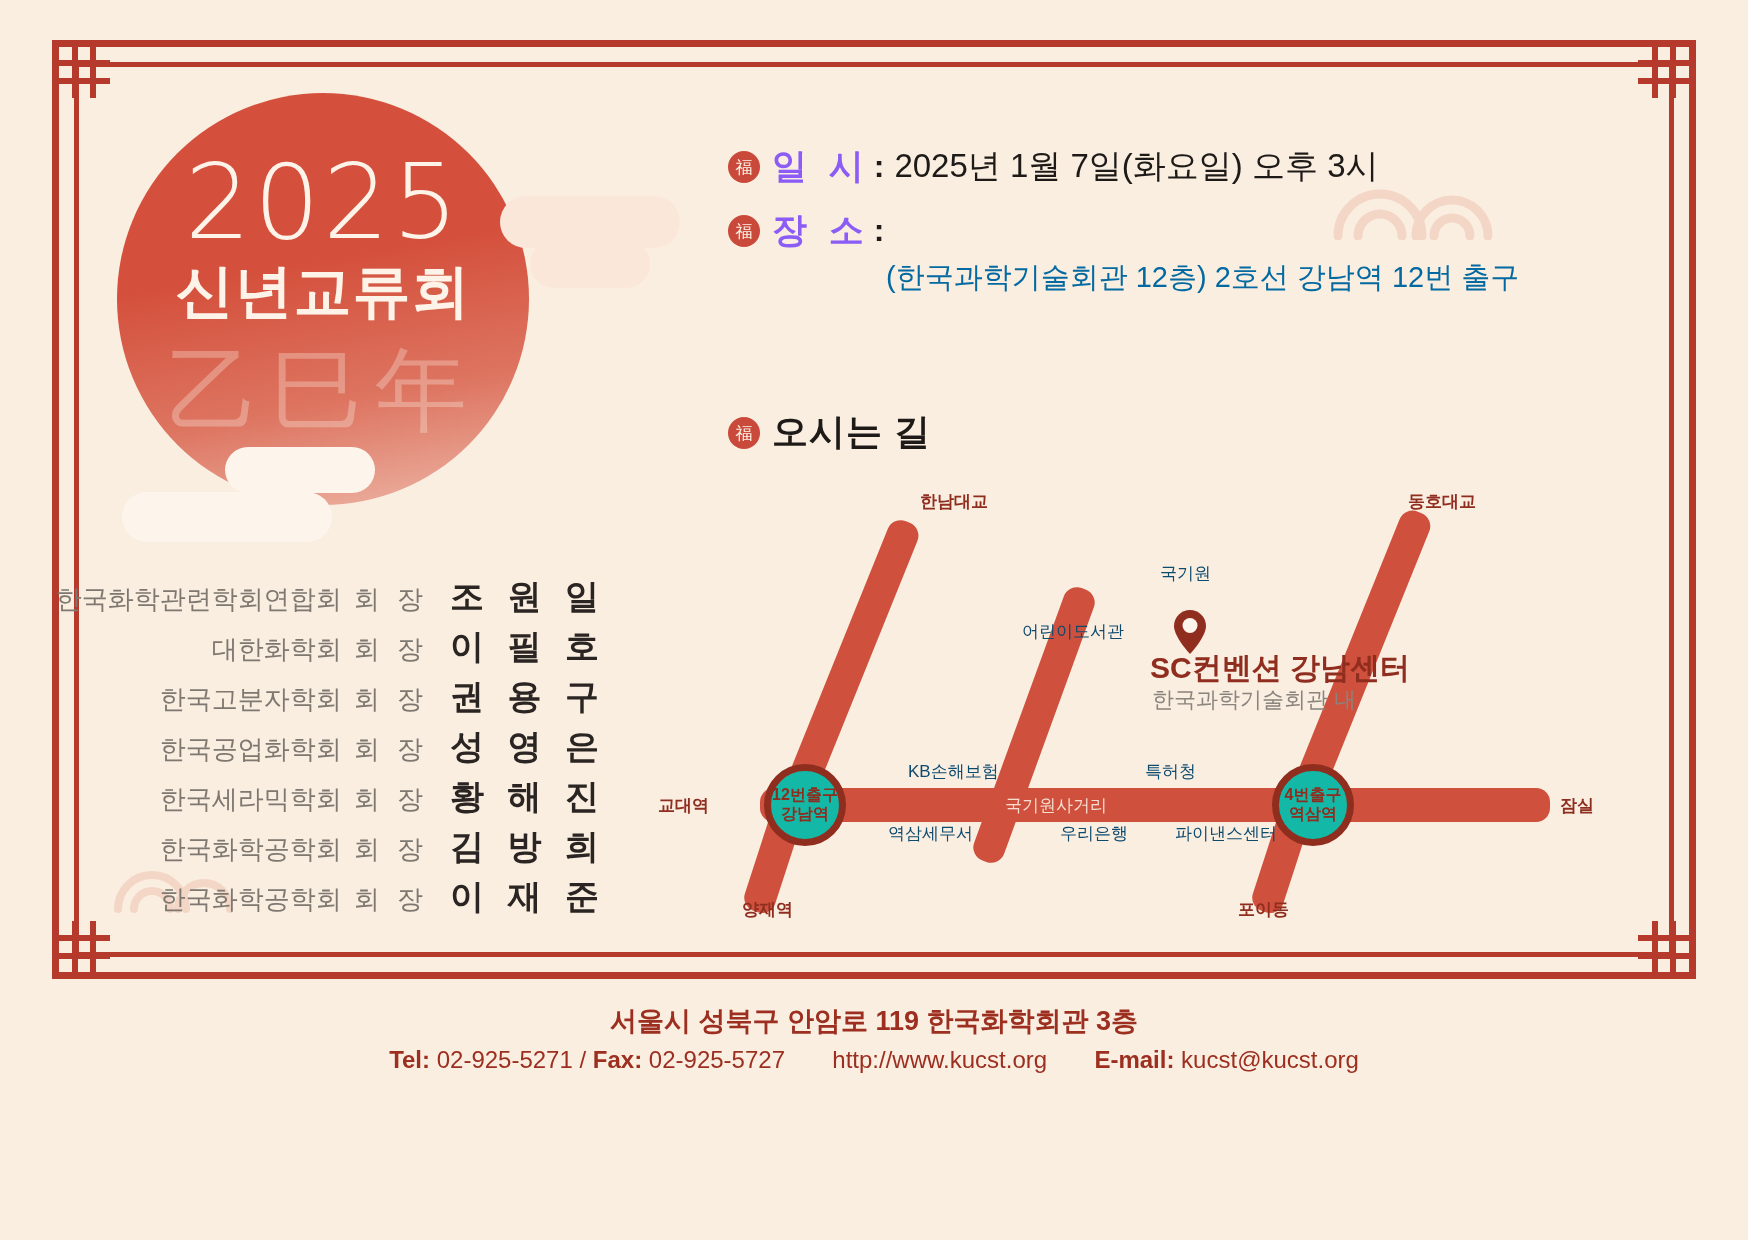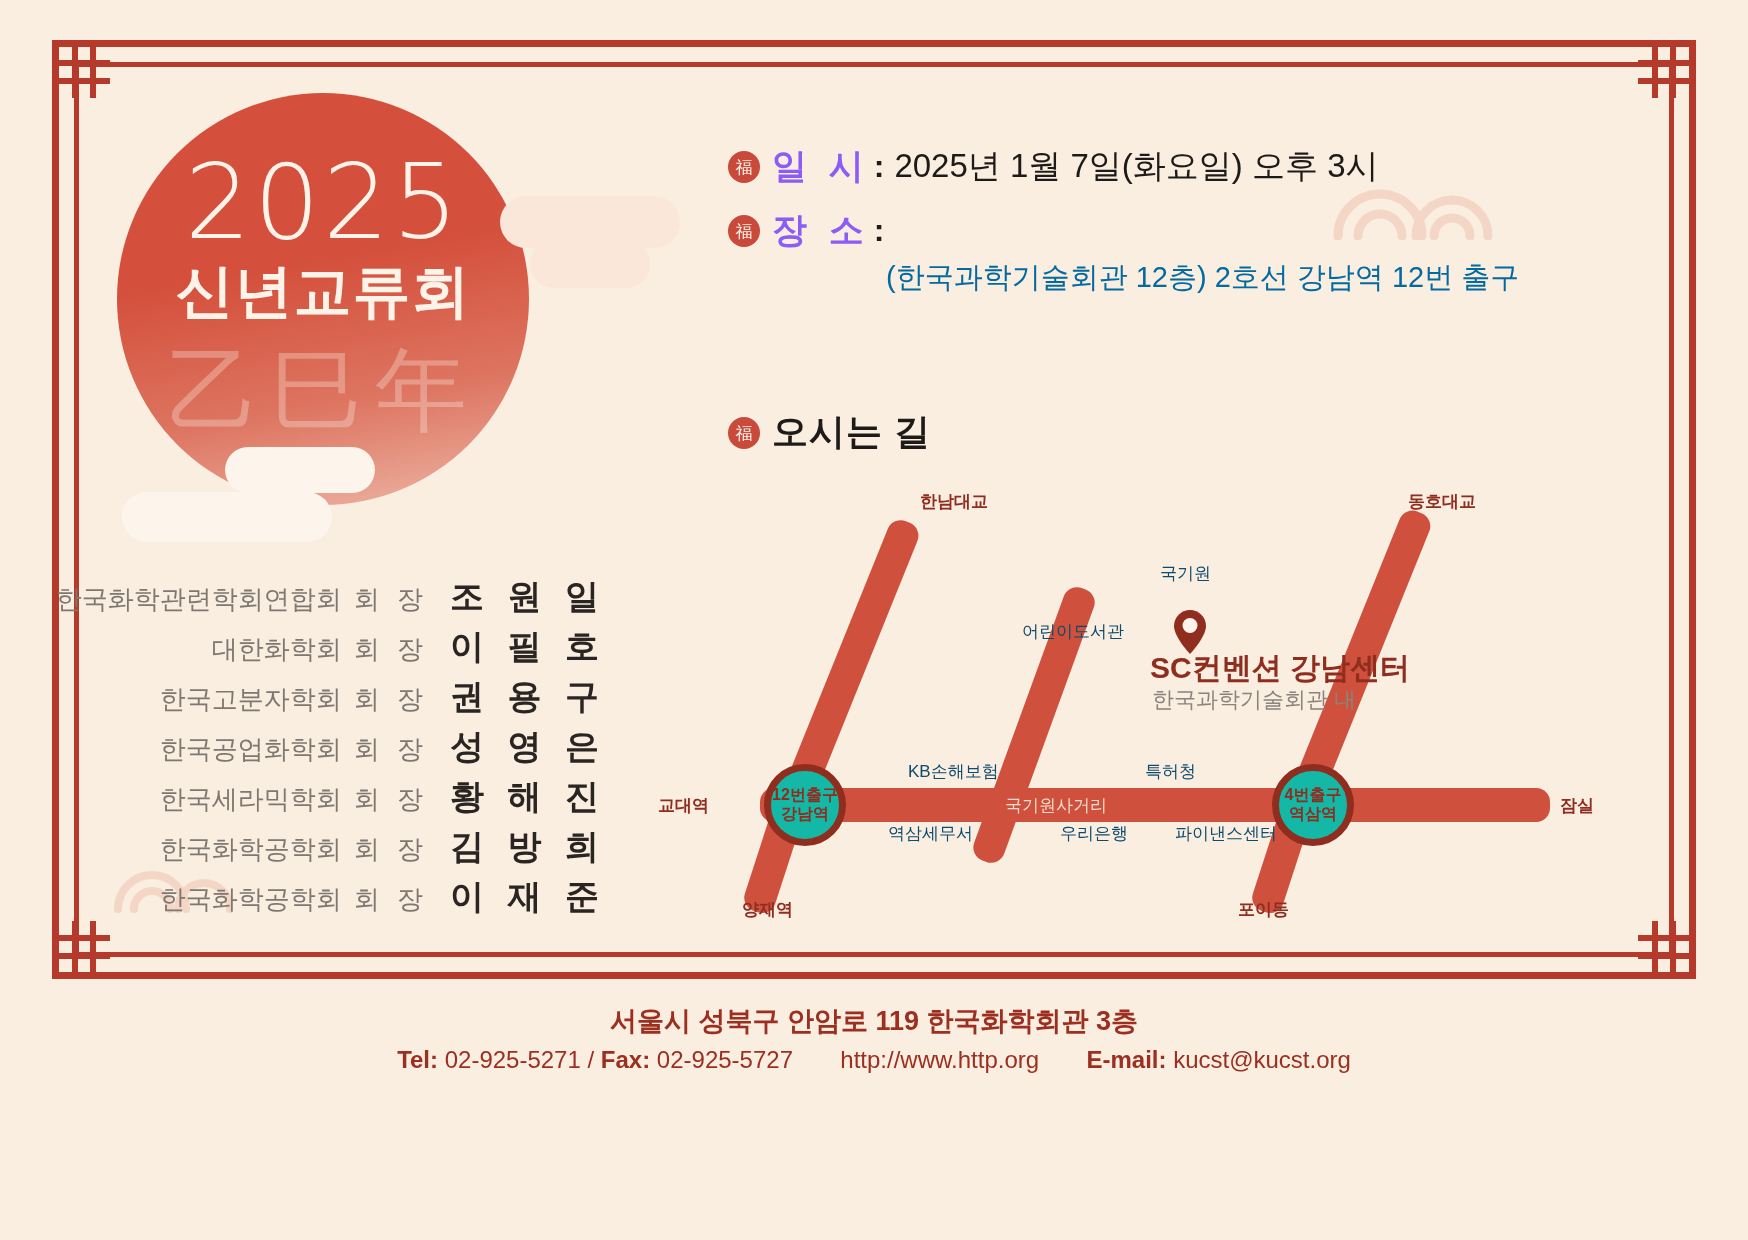--- a/index.html
+++ b/index.html
@@ -479,19 +479,19 @@
   <div id="venue-sub">한국과학기술회관 내</div>
 
   <div id="footer-address">서울시 성북구 안암로 119 한국화학회관 3층</div>
   <div id="footer-contact">
     <span class="b">Tel:</span>
     <span>02-925-5271</span>
     <span>/</span>
     <span class="b">Fax:</span>
     <span>02-925-5727</span>
     <span class="gap"></span>
-    <span>http://www.http.org</span>
+    <span>http://www.kucst.org</span>
     <span class="gap"></span>
     <span class="b">E-mail:</span>
     <span>kucst@kucst.org</span>
   </div>
 
 </div>
 
 </body></html>

